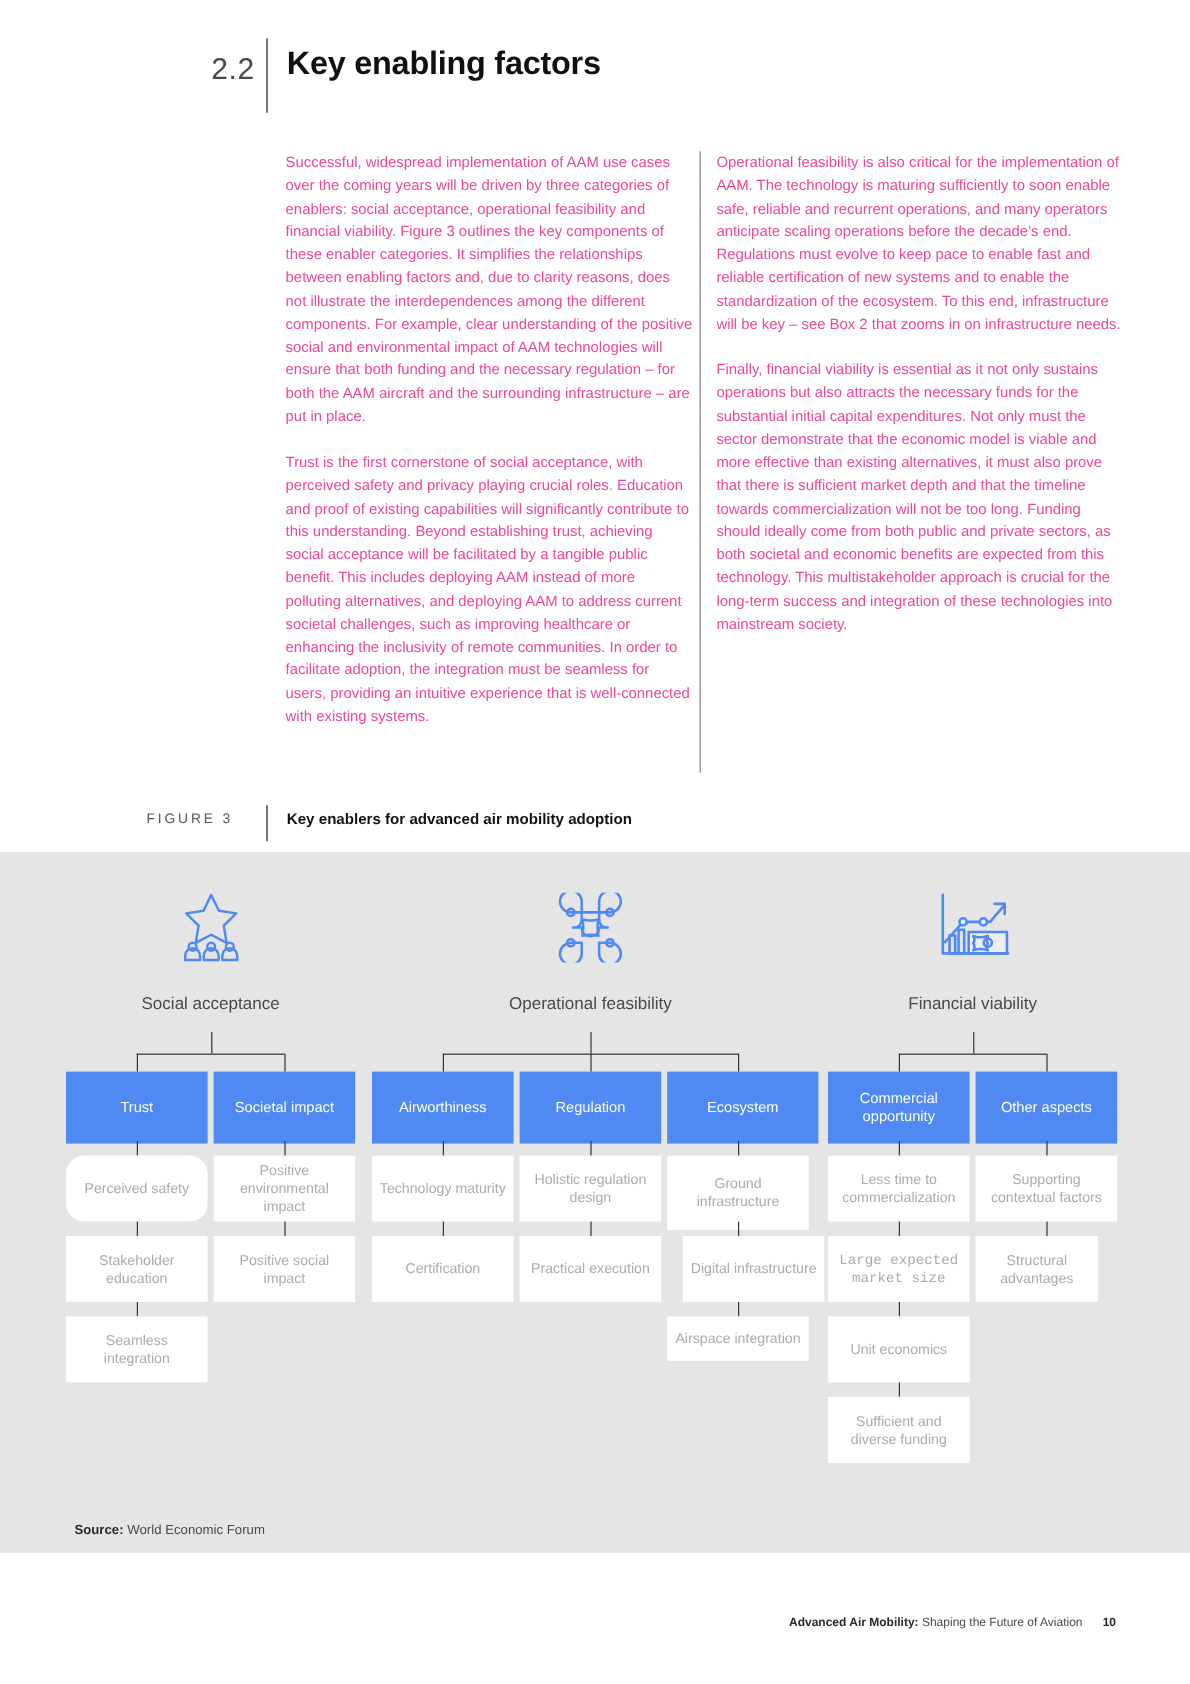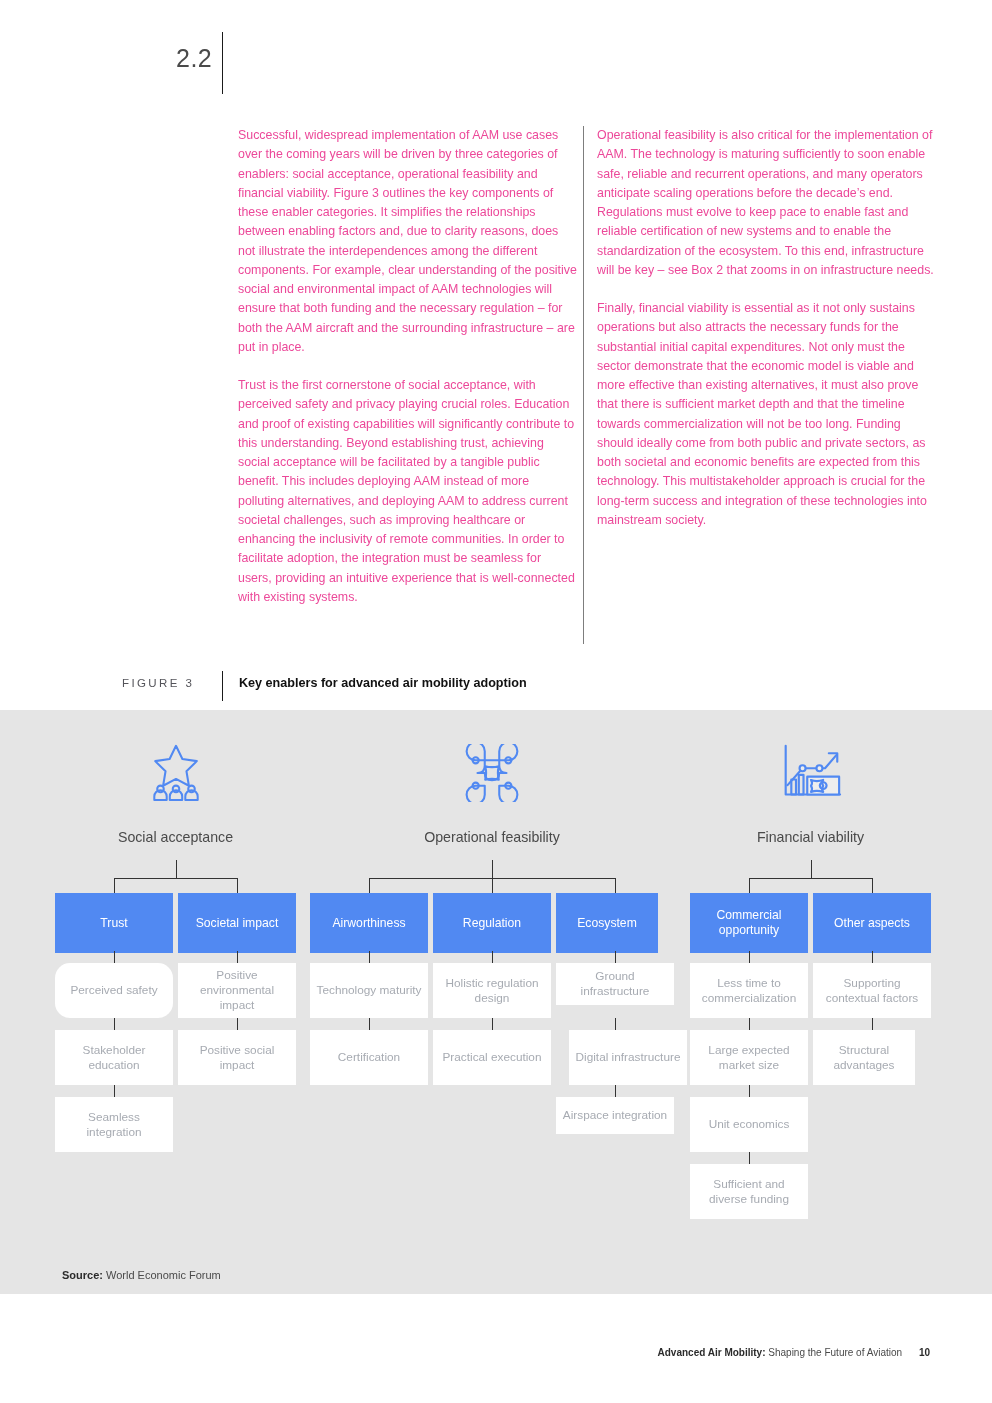--- a/index.html
+++ b/index.html
@@ -57,20 +57,21 @@
   .footer{position:absolute;right:62px;top:1347px;font-size:10px;color:#4a4a4a;text-align:right;}
   .footer .ft-title{font-weight:bold;color:#2b2b2b;}
   .footer .pg{font-weight:bold;color:#2b2b2b;margin-left:14px;}
 </style>
 </head>
 <body>
 
 <div class="head-wrap">
   <div class="head-num">2.2</div>
   <div class="head-rule"></div>
+  <div class="head-title">Key enabling factors</div>
 </div>
 
 <div class="col left" id="col-left">
     <p>Successful, widespread implementation of AAM use cases over the coming years will be driven by three categories of enablers: social acceptance, operational feasibility and financial viability. Figure 3 outlines the key components of these enabler categories. It simplifies the relationships between enabling factors and, due to clarity reasons, does not illustrate the interdependences among the different components. For example, clear understanding of the positive social and environmental impact of AAM technologies will ensure that both funding and the necessary regulation – for both the AAM aircraft and the surrounding infrastructure – are put in place.</p>
     <p>Trust is the first cornerstone of social acceptance, with perceived safety and privacy playing crucial roles. Education and proof of existing capabilities will significantly contribute to this understanding. Beyond establishing trust, achieving social acceptance will be facilitated by a tangible public benefit. This includes deploying AAM instead of more polluting alternatives, and deploying AAM to address current societal challenges, such as improving healthcare or enhancing the inclusivity of remote communities. In order to facilitate adoption, the integration must be seamless for users, providing an intuitive experience that is well-connected with existing systems.</p>
   </div>
 <div class="col-divider"></div>
 <div class="col right" id="col-right">
     <p>Operational feasibility is also critical for the implementation of AAM. The technology is maturing sufficiently to soon enable safe, reliable and recurrent operations, and many operators anticipate scaling operations before the decade’s end. Regulations must evolve to keep pace to enable fast and reliable certification of new systems and to enable the standardization of the ecosystem. To this end, infrastructure will be key – see Box 2 that zooms in on infrastructure needs.</p>
     <p>Finally, financial viability is essential as it not only sustains operations but also attracts the necessary funds for the substantial initial capital expenditures. Not only must the sector demonstrate that the economic model is viable and more effective than existing alternatives, it must also prove that there is sufficient market depth and that the timeline towards commercialization will not be too long. Funding should ideally come from both public and private sectors, as both societal and economic benefits are expected from this technology. This multistakeholder approach is crucial for the long-term success and integration of these technologies into mainstream society.</p>
@@ -163,25 +164,25 @@
       </div>
       <div class="conn vline" style="left: 182px; top: 241px; height: 12px;"></div>
       <div class="wbox" style="left: 123px; top: 253px; width: 118px; height: 55px;">
         <span>Holistic regulation design</span>
       </div>
       <div class="conn vline" style="left: 182px; top: 308px; height: 12px;"></div>
       <div class="wbox" style="left: 123px; top: 320px; width: 118px; height: 55px;">
         <span>Practical execution</span>
       </div>
       <div class="conn vline" style="left: 305px; top: 168px; height: 15px;"></div>
-      <div class="bbox" style="left: 246px; top: 183px; width: 102px; height: 60px; background: rgb(81, 137, 242);">
+      <div class="bbox" style="left: 246px; top: 183px; width: 126px; height: 60px; background: rgb(81, 137, 242);">
         <span>Ecosystem</span>
       </div>
       <div class="conn vline" style="left: 305px; top: 241px; height: 12px;"></div>
-      <div class="wbox" style="left: 246px; top: 253px; width: 118px; height: 42px;">
+      <div class="wbox" style="left: 246px; top: 253px; width: 118px; height: 62px;">
         <span>Ground infrastructure</span>
       </div>
       <div class="conn vline" style="left: 305px; top: 308px; height: 12px;"></div>
       <div class="wbox" style="left: 259px; top: 320px; width: 118px; height: 55px;">
         <span>Digital infrastructure</span>
       </div>
       <div class="conn vline" style="left: 305px; top: 375px; height: 12px;"></div>
       <div class="wbox" style="left: 246px; top: 387px; width: 118px; height: 37px;">
         <span>Airspace integration</span>
       </div>
@@ -206,21 +207,21 @@
       <div class="conn hline" style="left: 59px; top: 168px; width: 123px;"></div>
       <div class="conn vline" style="left: 59px; top: 168px; height: 15px;"></div>
       <div class="bbox" style="left: 0px; top: 183px; width: 118px; height: 60px; background: rgb(81, 137, 242);">
         <span>Commercial opportunity</span>
       </div>
       <div class="conn vline" style="left: 59px; top: 241px; height: 12px;"></div>
       <div class="wbox" style="left: 0px; top: 253px; width: 118px; height: 55px;">
         <span>Less time to commercialization</span>
       </div>
       <div class="conn vline" style="left: 59px; top: 308px; height: 12px;"></div>
-      <div class="wbox" style="left: 0px; top: 320px; width: 118px; height: 55px;">
+      <div class="wbox" style="left: 0px; top: 320px; width: 118px; height: 55px; font-family: Liberation Mono, monospace;">
         <span>Large expected market size</span>
       </div>
       <div class="conn vline" style="left: 59px; top: 375px; height: 12px;"></div>
       <div class="wbox" style="left: 0px; top: 387px; width: 118px; height: 55px;">
         <span>Unit economics</span>
       </div>
       <div class="conn vline" style="left: 59px; top: 442px; height: 12px;"></div>
       <div class="wbox" style="left: 0px; top: 454px; width: 118px; height: 55px;">
         <span>Sufficient and diverse funding</span>
       </div>

